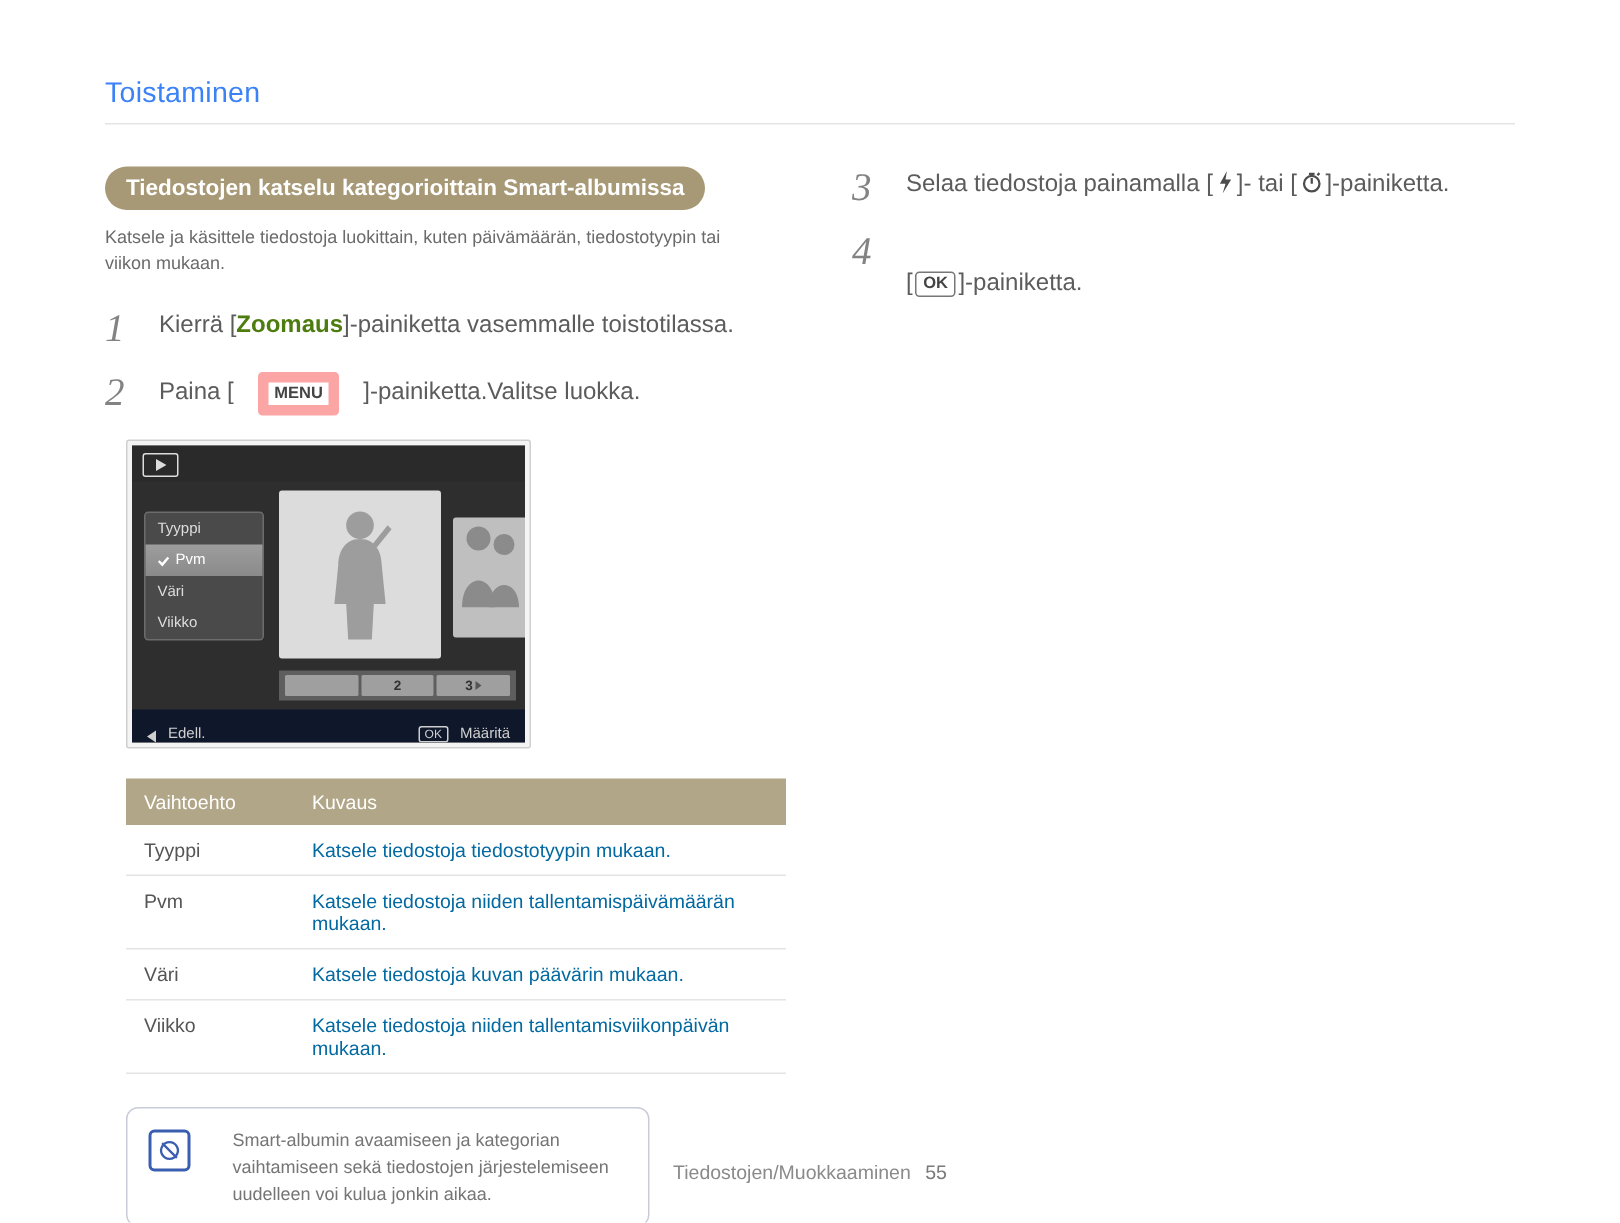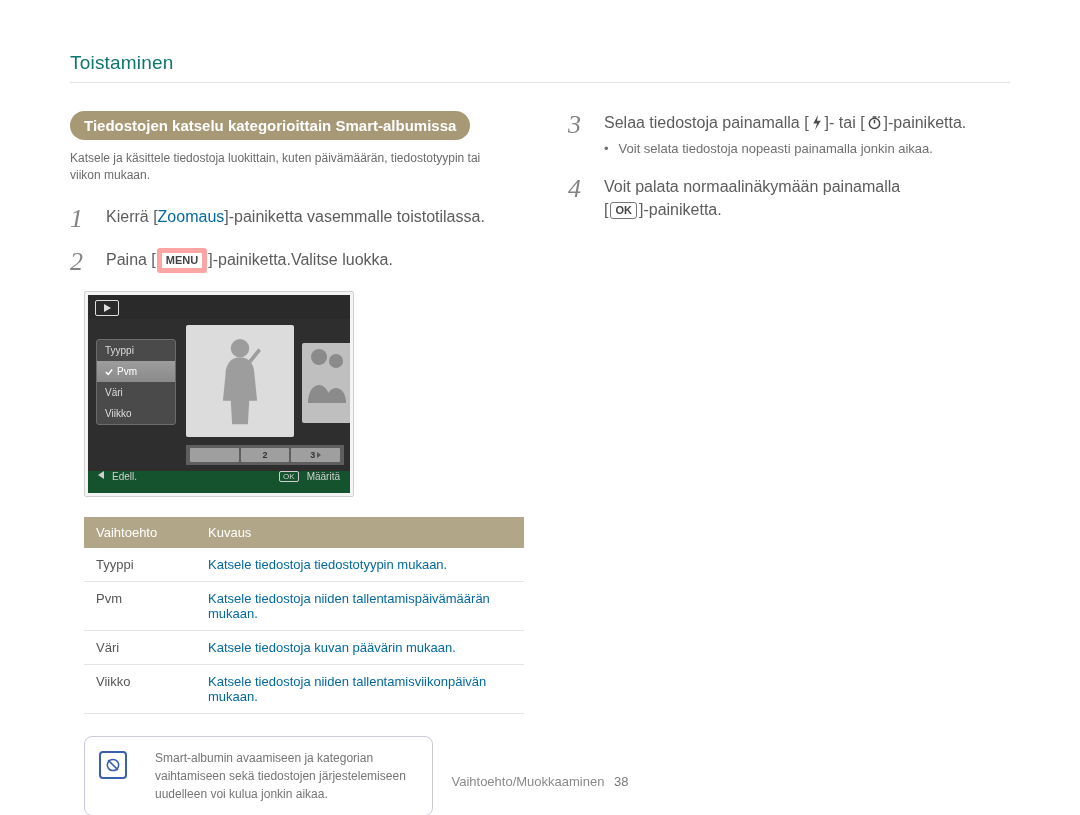--- a/index.html
+++ b/index.html
@@ -21,21 +21,21 @@
     font-family:"Helvetica Neue",Arial,sans-serif;
     color:var(--text);
     width:1080px;height:815px;
     position:relative;
     box-sizing:border-box;
     padding:52px 70px 0 70px;
   }
   .page-header{
     font-size:19px;
     font-weight:300;
-    color:#0f766e;
+    color:#3b82f6;
     letter-spacing:.2px;
     margin-bottom:8px;
   }
   .hr{height:1px;background:var(--rule);margin-bottom:28px;}
   .cols{display:flex;gap:56px;}
   .col{flex:1 1 0;min-width:0;}
 
   .pill{
     display:inline-block;
     background:var(--khaki);
@@ -44,22 +44,22 @@
     font-weight:600;
     padding:6px 14px;
     border-radius:16px;
     margin-bottom:10px;
   }
   .intro{font-size:12px;color:#6b6b6b;line-height:1.45;margin-bottom:20px;}
 
   .step{display:flex;gap:14px;margin-bottom:16px;max-width:470px;}
   .step-num{font-style:italic;font-size:26px;color:#838383;font-weight:300;min-width:22px;line-height:1.05;font-family:"Times New Roman",serif;}
   .step-body{font-size:16px;color:#5c5c5c;line-height:1.45;}
-  .bold{font-weight:400;color:#0369a1;}
-  .menu-label{display:inline-block;border:5px solid #fca5a5;border-radius:3px;padding:0 4px;font-size:11px;font-weight:700;color:#444;line-height:15px;vertical-align:1px;margin:0 1px;}
+  .bold{font-weight:700;color:#4d7c0f;}
+  .menu-label{display:inline-block;border:7px solid #fca5a5;border-radius:3px;padding:0 4px;font-size:11px;font-weight:700;color:#444;line-height:15px;vertical-align:1px;margin:0 16px;}
   .ok-label{display:inline-block;border:1px solid #777;border-radius:3px;padding:0 4px;font-size:11px;font-weight:700;color:#444;line-height:15px;vertical-align:1px;margin:0 2px;}
   .disp-icon{display:inline-block;vertical-align:-2px;margin:0 2px;}
 
   .bullet{display:flex;gap:10px;margin:4px 0 0 0;font-size:13px;color:#707070;}
   .bullet::before{content:"•";color:#707070;}
 
   
   .lcd{
     width:270px;height:206px;border:1px solid #cfcfcf;border-radius:2px;
     background:#f4f4f4;padding:3px;box-sizing:border-box;margin:6px 0 20px 14px;
@@ -70,21 +70,21 @@
   .play-icon svg{display:block;}
   .menu-panel{position:absolute;left:8px;top:44px;width:78px;background:#4a4a4a;border:1px solid #6c6c6c;border-radius:3px;}
   .menu-item{font-size:10px;color:#ddd;padding:5px 8px;display:flex;align-items:center;gap:4px;}
   .menu-item.active{background:linear-gradient(#9d9d9d,#8a8a8a);color:#fff;}
   .thumb{position:absolute;background:#dcdcdc;border-radius:2px;}
   .thumb.main{left:98px;top:30px;width:108px;height:112px;display:flex;align-items:center;justify-content:center;}
   .thumb.side{left:214px;top:48px;width:70px;height:80px;background:#bfbfbf;}
   .silhouette{width:56px;height:92px;}
   .film-strip{position:absolute;left:98px;right:6px;top:150px;height:20px;background:#5e5e5e;display:flex;align-items:center;gap:2px;padding:0 4px;}
   .film-cell{flex:1;height:14px;background:#9f9f9f;border-radius:1px;display:flex;align-items:center;justify-content:center;font-size:9px;color:#333;font-weight:700;}
-  .lcd-footer{position:absolute;left:0;right:0;bottom:0;height:22px;background:#14532d;display:flex;align-items:flex-start;padding:0 10px;gap:8px;font-size:10px;color:#cfcfcf;}
+  .lcd-footer{position:absolute;left:0;right:0;bottom:0;height:22px;background:#0f172a;display:flex;align-items:flex-end;padding:0 10px;gap:8px;font-size:10px;color:#cfcfcf;}
   .lcd-footer .ok{border:1px solid #cfcfcf;border-radius:2px;padding:0 3px;font-size:8px;}
   .tri-left{width:0;height:0;border-top:4px solid transparent;border-bottom:4px solid transparent;border-right:6px solid #cfcfcf;}
   .tri-right-small{width:0;height:0;border-top:3px solid transparent;border-bottom:3px solid transparent;border-left:4px solid #555;margin-left:2px;}
 
   
   table.opts{border-collapse:collapse;width:440px;margin-left:14px;font-size:13px;}
   table.opts th{background:var(--khaki-light);color:#fff;text-align:left;font-weight:500;padding:8px 12px;}
   table.opts td{padding:9px 12px;border-bottom:1px solid var(--rule);color:#0369a1;vertical-align:top;}
   table.opts td:first-child{width:88px;color:#555;}
 
@@ -229,32 +229,29 @@
   <div class="col">
     <div class="step">
       <div class="step-num">3</div>
       <div class="step-body">
         <span>Selaa tiedostoja painamalla [</span><span class="disp-icon"><svg width="12" height="15" viewBox="0 0 12 16">
               <path d="M7 0 L2 9 L6 9 L4 16 L10 6 L6 6 Z" fill="#4c4c4c"></path>
             </svg></span><span>]- tai [</span><span class="disp-icon"><svg width="15" height="15" viewBox="0 0 16 16">
               <circle cx="8" cy="9" r="5.5" stroke="#4c4c4c" stroke-width="1.6" fill="none"></circle>
               <path d="M8 9 L8 5 M6 2 L10 2 M12 3 L13.5 1.5" stroke="#4c4c4c" stroke-width="1.6"></path>
             </svg></span><span>]-painiketta.</span>
-        <div class="bullet">
-            <span>Voit selata tiedostoja nopeasti painamalla jonkin aikaa.</span>
-          </div>
       </div>
     </div>
 
     <div class="step">
       <div class="step-num">4</div>
       <div class="step-body">
-        <span>Voit palata normaalinäkymään painamalla</span><br>
+        <br>
         <span>[</span><span class="ok-label">OK</span><span>]-painiketta.</span>
       </div>
     </div>
   </div>
 </div>
 
 <div class="footer">
-  <span>Vaihtoehto/Muokkaaminen</span>
-  <span class="pg">38</span>
+  <span>Tiedostojen/Muokkaaminen</span>
+  <span class="pg">55</span>
 </div>
 
 </body></html>

